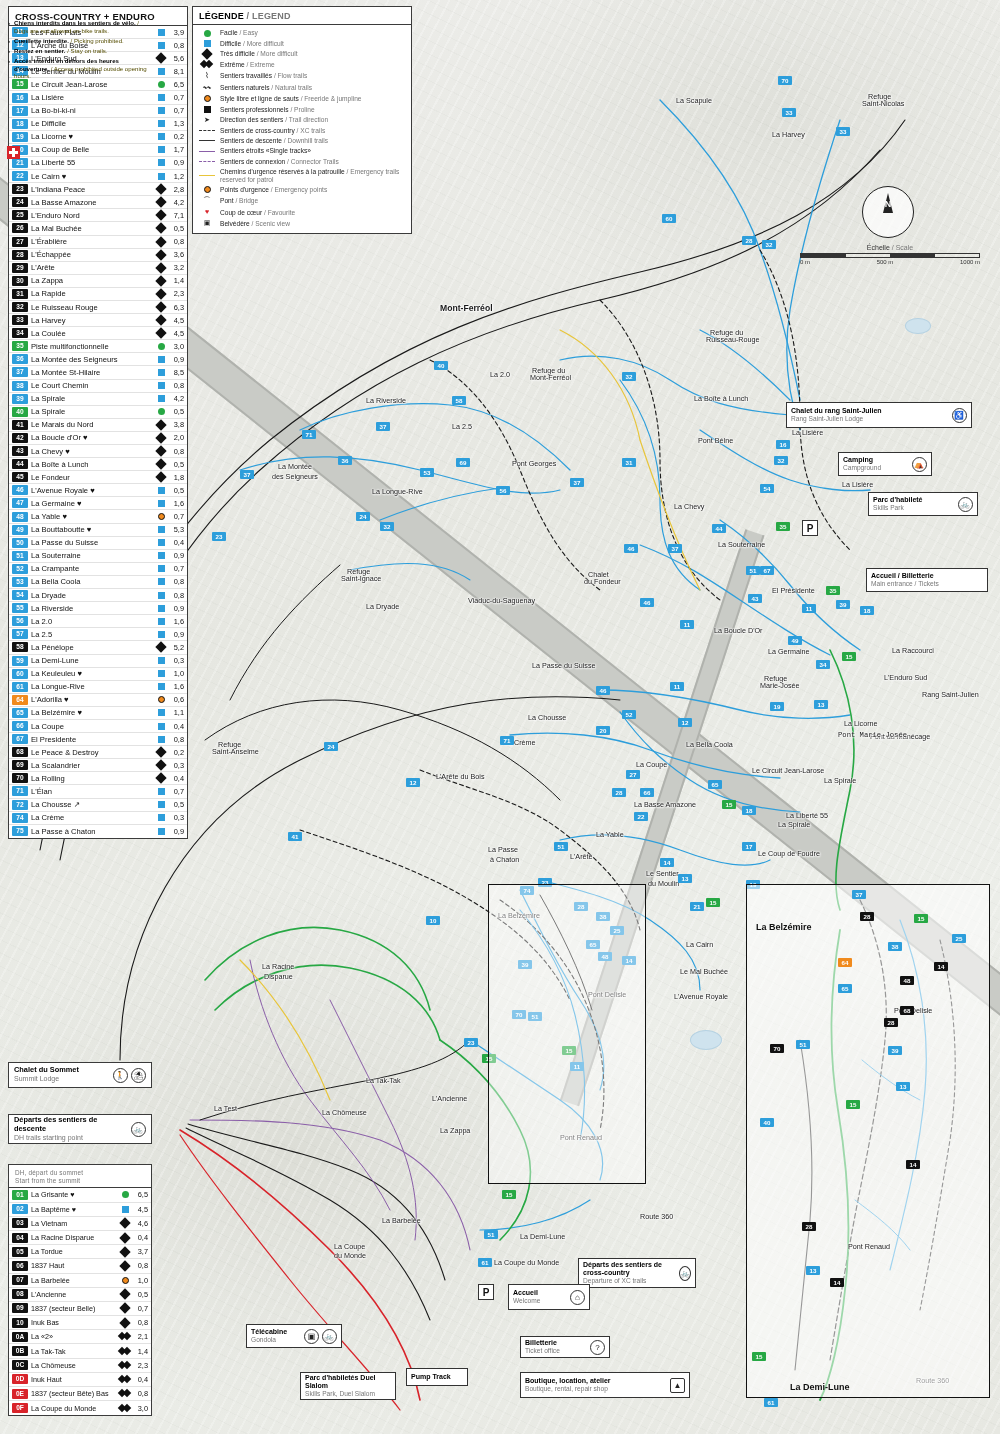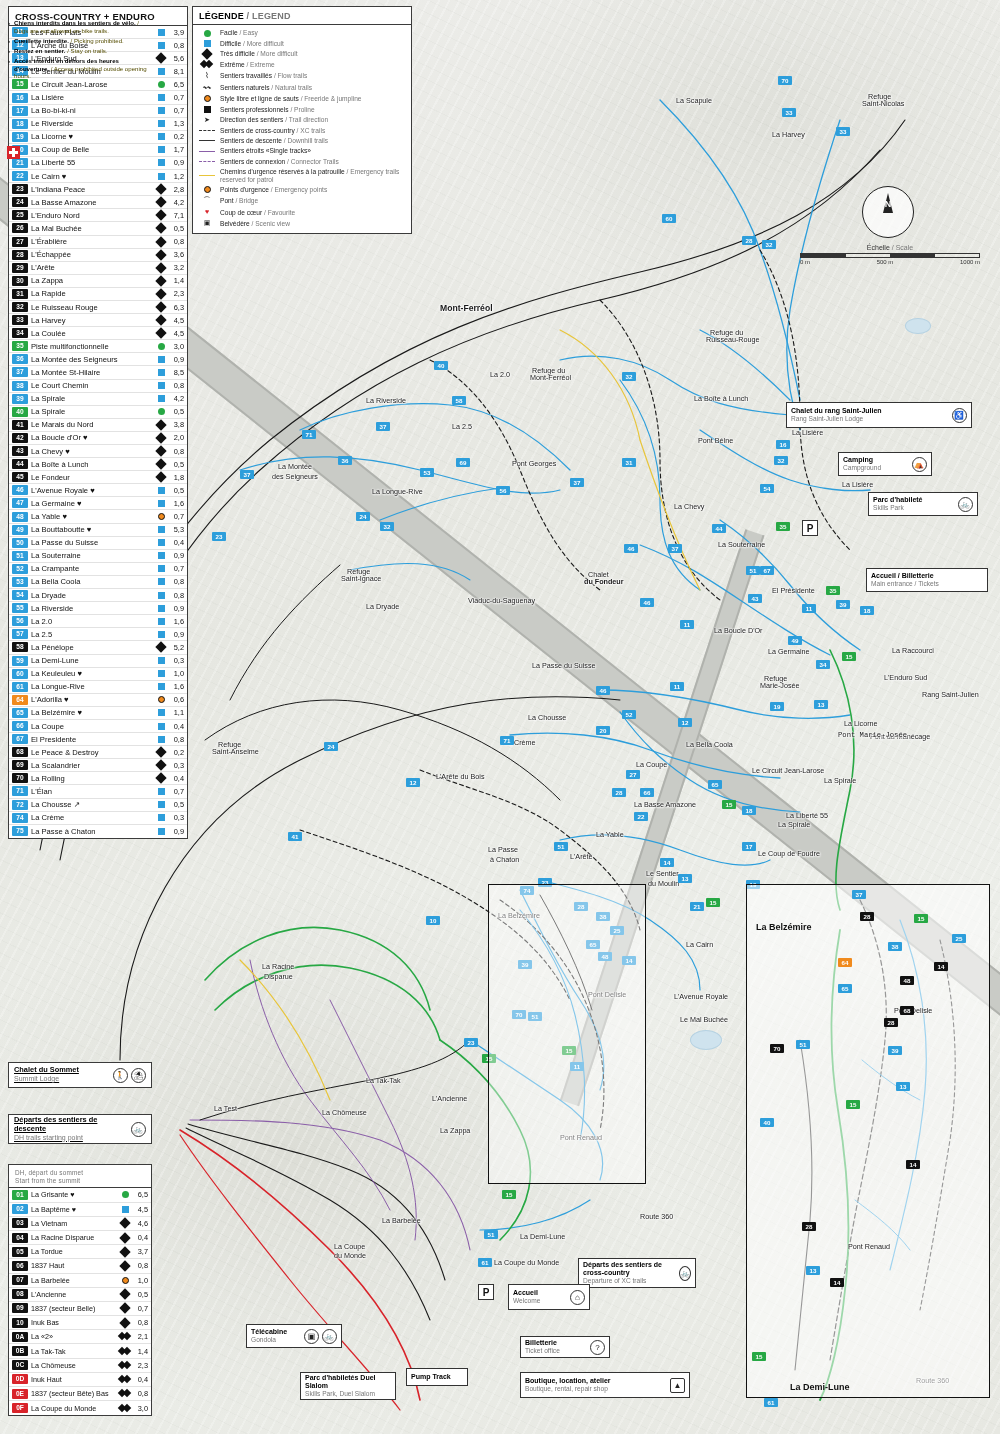--- a/index.html
+++ b/index.html
@@ -127,21 +127,21 @@
   #scalebar { position:absolute; left:800px; top:244px; width:180px; }
   .scale-label { font-size:7px; color:#333; text-align:center; margin-bottom:2px; }
   .scale-bar { display:flex; height:5px; border:1px solid #333; }
   .scale-bar div { flex:1; }
   .scale-bar .on { background:#333; }
   .scale-ticks { display:flex; justify-content:space-between; font-size:6px; color:#333; margin-top:1px; }
 
   
   #summit-lodge { left:8px; top:1062px; width:144px; height:26px; display:flex; align-items:center; padding:0 5px; }
   #dh-start { left:8px; top:1114px; width:144px; height:30px; display:flex; align-items:center; padding:0 5px; }
-  .fac-text { font-size:7px; line-height:1.2;text-decoration:underline; }
+  .fac-text { font-size:7px; line-height:1.2; }
   .fac-text b { font-size:7.4px; }
   .fac-text span { color:#777; }
   .fac-icons { margin-left:auto; display:flex; gap:3px; }
   .ico {
     width:15px; height:15px; border:1px solid #333; border-radius:50%;
     display:flex; align-items:center; justify-content:center; font-size:8px; background:#fff; color:#222;
   }
 
   #dh-list { left:8px; top:1164px; width:144px; }
   #dh-list .panel-title { font-size:7.6px; line-height:1.2; }
@@ -327,21 +327,21 @@
         <div class="trow">
           <span class="tnum" style="background: rgb(45, 158, 219);">17</span>
           <span class="tname">La Bo-bi-ki-ni</span>
           <span class="tdiff">
             <span class="g g-blue"></span>
           </span>
           <span class="tkm">0,7</span>
         </div>
         <div class="trow">
           <span class="tnum" style="background: rgb(45, 158, 219);">18</span>
-          <span class="tname">Le Riverside</span>
+          <span class="tname">Le Difficile</span>
           <span class="tdiff">
             <span class="g g-blue"></span>
           </span>
           <span class="tkm">1,3</span>
         </div>
         <div class="trow">
           <span class="tnum" style="background: rgb(45, 158, 219);">19</span>
           <span class="tname">La Licorne ♥</span>
           <span class="tdiff">
             <span class="g g-blue"></span>
@@ -972,21 +972,21 @@
       <div class="mlabel" style="left: 862px; top: 99px;">Saint-Nicolas</div>
       <div class="mlabel" style="left: 532px; top: 366px;">Refuge du</div>
       <div class="mlabel" style="left: 530px; top: 373px;">Mont-Ferréol</div>
       <div class="mlabel" style="left: 347px; top: 567px;">Refuge</div>
       <div class="mlabel" style="left: 341px; top: 574px;">Saint-Ignace</div>
       <div class="mlabel" style="left: 218px; top: 740px;">Refuge</div>
       <div class="mlabel" style="left: 212px; top: 747px;">Saint-Anselme</div>
       <div class="mlabel" style="left: 764px; top: 674px;">Refuge</div>
       <div class="mlabel" style="left: 760px; top: 681px;">Marie-Josée</div>
       <div class="mlabel" style="left: 588px; top: 570px;">Chalet</div>
-      <div class="mlabel" style="left: 584px; top: 577px; font-weight: bold;">du Fondeur</div>
+      <div class="mlabel" style="left: 584px; top: 577px;">du Fondeur</div>
       <div class="mlabel" style="left: 698px; top: 436px;">Pont Bélne</div>
       <div class="mlabel" style="left: 792px; top: 428px;">La Lisière</div>
       <div class="mlabel" style="left: 842px; top: 480px;">La Lisière</div>
       <div class="mlabel" style="left: 674px; top: 502px;">La Chevy</div>
       <div class="mlabel" style="left: 718px; top: 540px;">La Souterraine</div>
       <div class="mlabel" style="left: 772px; top: 586px;">El Présidente</div>
       <div class="mlabel" style="left: 714px; top: 626px;">La Boucle D'Or</div>
       <div class="mlabel" style="left: 768px; top: 647px;">La Germaine</div>
       <div class="mlabel" style="left: 892px; top: 646px;">La Raccourci</div>
       <div class="mlabel" style="left: 884px; top: 673px;">L'Enduro Sud</div>
@@ -998,21 +998,21 @@
       <div class="mlabel" style="left: 752px; top: 766px;">Le Circuit Jean-Larose</div>
       <div class="mlabel" style="left: 824px; top: 776px;">La Spirale</div>
       <div class="mlabel" style="left: 634px; top: 800px;">La Basse Amazone</div>
       <div class="mlabel" style="left: 786px; top: 811px;">La Liberté 55</div>
       <div class="mlabel" style="left: 778px; top: 820px;">La Spirale</div>
       <div class="mlabel" style="left: 596px; top: 830px;">La Yable</div>
       <div class="mlabel" style="left: 758px; top: 849px;">Le Coup de Foudre</div>
       <div class="mlabel" style="left: 646px; top: 869px;">Le Sentier</div>
       <div class="mlabel" style="left: 648px; top: 879px;">du Moulin</div>
       <div class="mlabel" style="left: 686px; top: 940px;">La Cairn</div>
-      <div class="mlabel" style="left: 680px; top: 967px; margin-top: 48px;">Le Mal Buchée</div>
+      <div class="mlabel" style="left: 680px; top: 967px;">Le Mal Buchée</div>
       <div class="mlabel" style="left: 674px; top: 992px;">L'Avenue Royale</div>
       <div class="mlabel" style="left: 588px; top: 990px;">Pont Delisle</div>
       <div class="mlabel" style="left: 560px; top: 1133px;">Pont Renaud</div>
       <div class="mlabel" style="left: 520px; top: 1232px;">La Demi-Lune</div>
       <div class="mlabel" style="left: 494px; top: 1258px;">La Coupe du Monde</div>
       <div class="mlabel" style="left: 366px; top: 1076px;">La Tak-Tak</div>
       <div class="mlabel" style="left: 432px; top: 1094px;">L'Ancienne</div>
       <div class="mlabel" style="left: 440px; top: 1126px;">La Zappa</div>
       <div class="mlabel" style="left: 382px; top: 1216px;">La Barbelée</div>
       <div class="mlabel" style="left: 334px; top: 1242px;">La Coupe</div>

